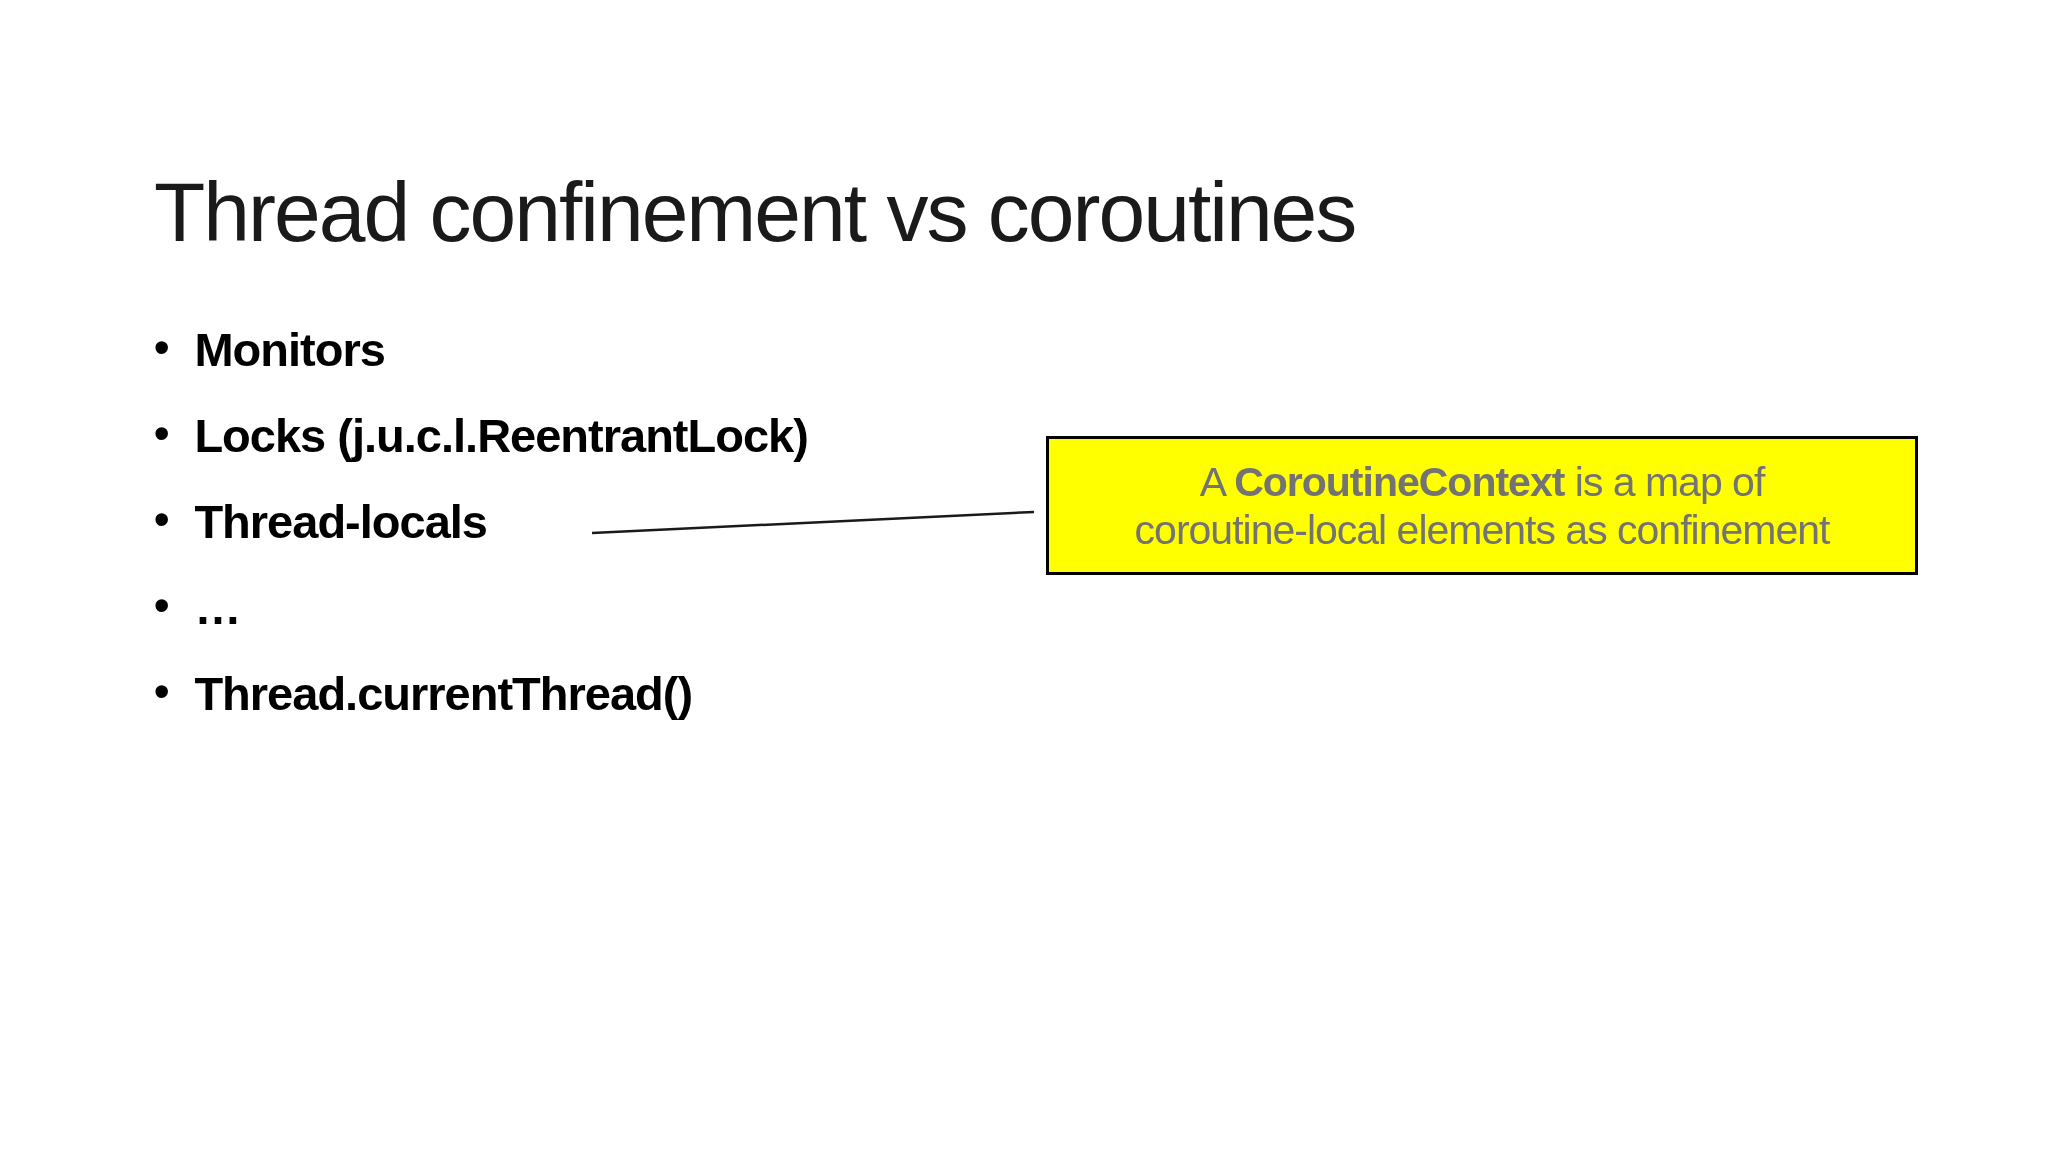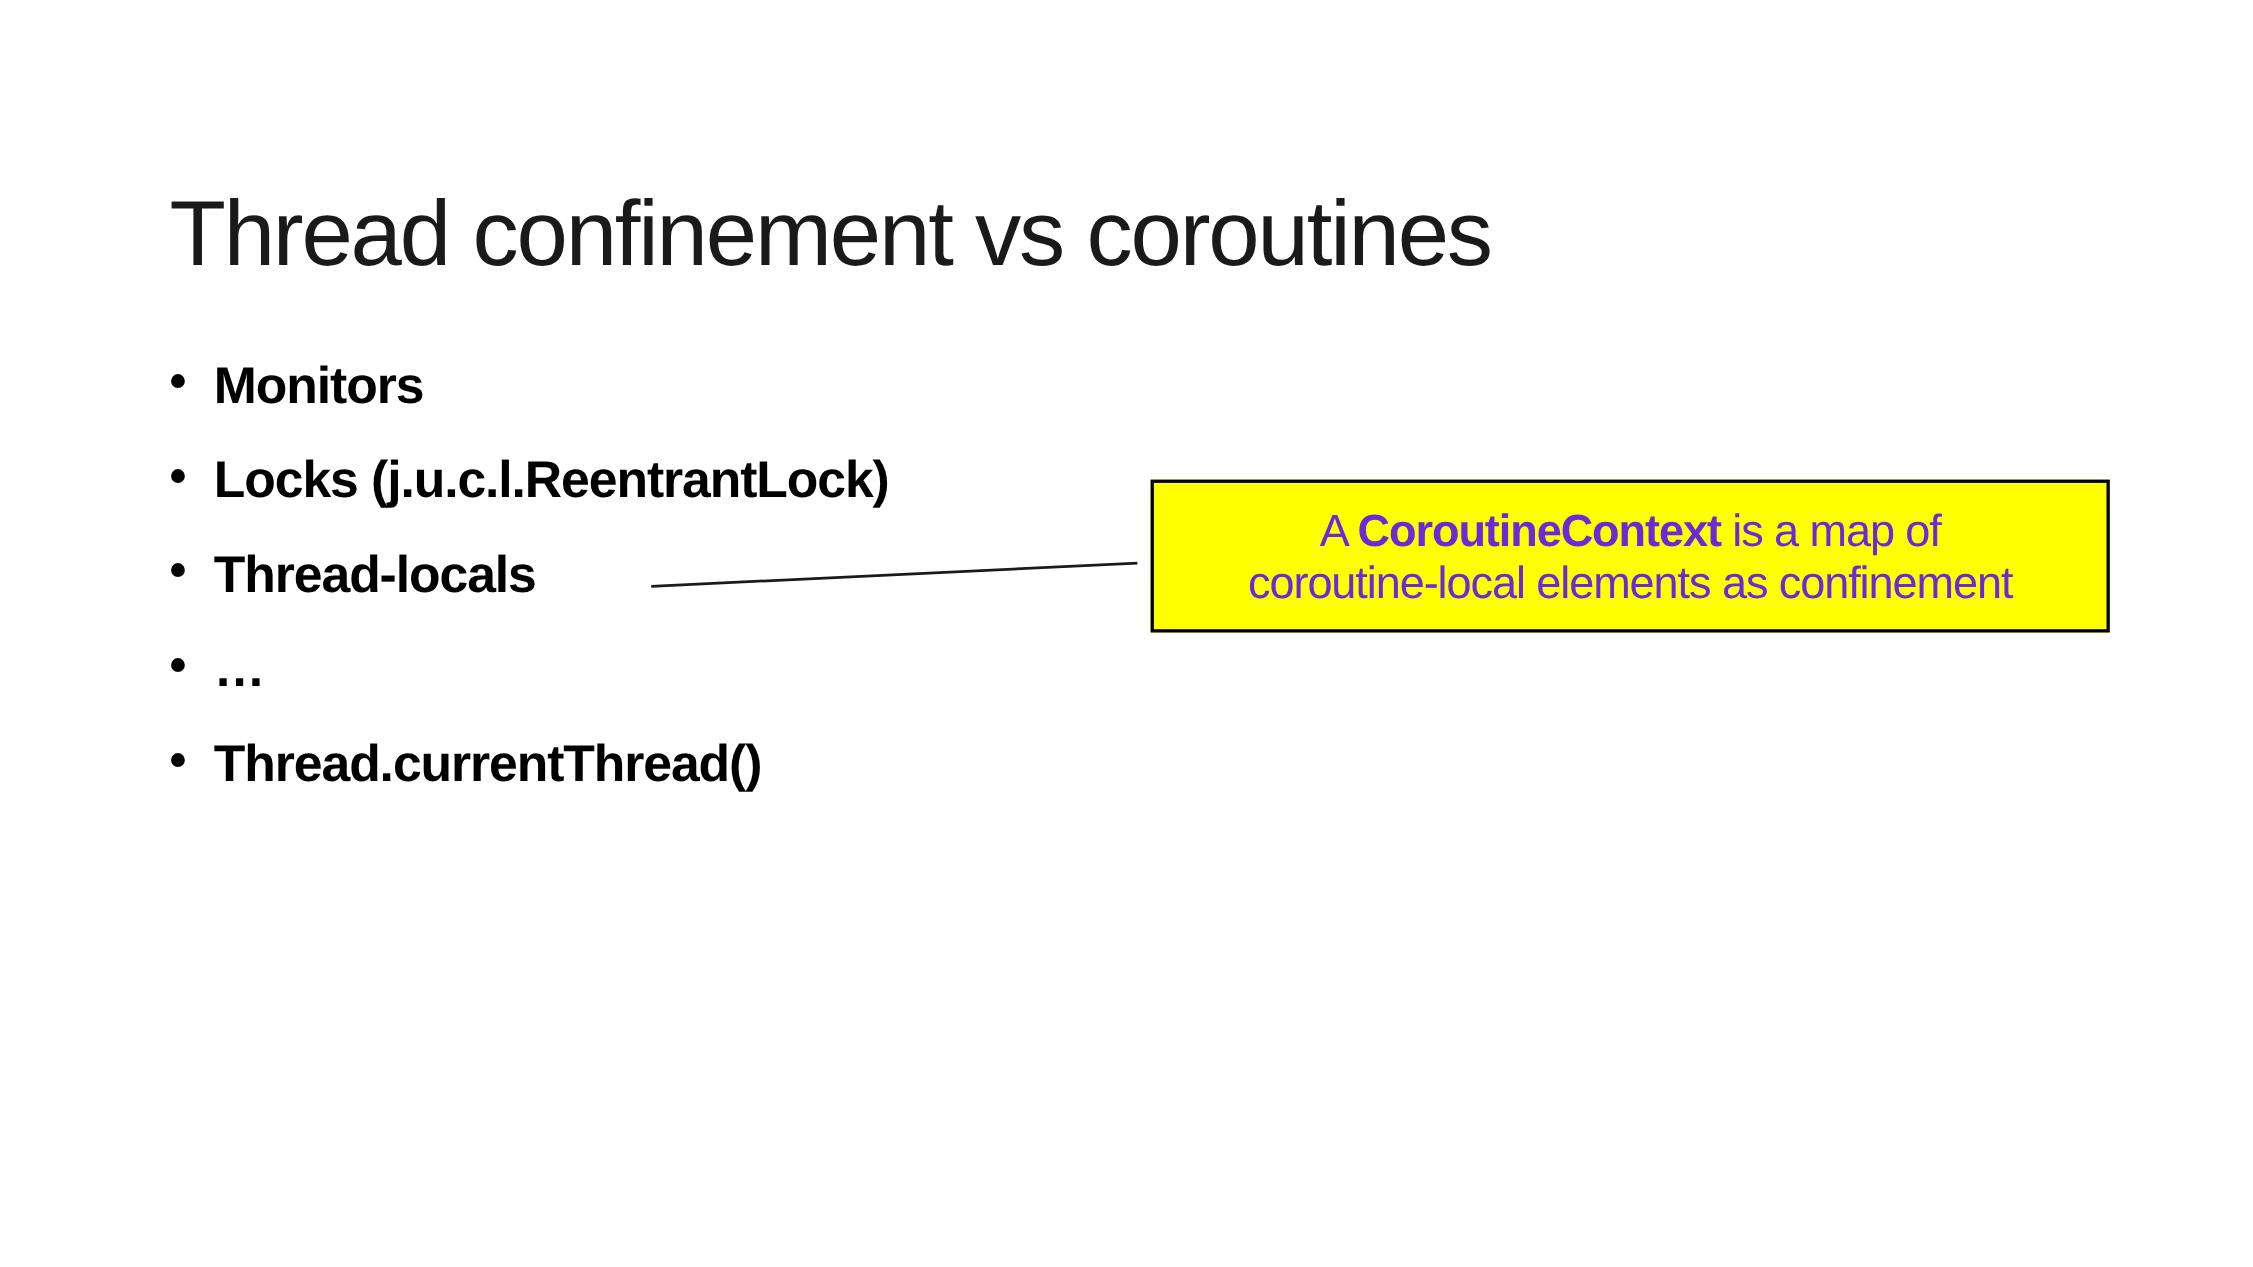--- a/index.html
+++ b/index.html
@@ -105,18 +105,18 @@
     <li>Locks (j.u.c.l.ReentrantLock)</li>
     <li>Thread-locals</li>
     <li>…</li>
     <li>Thread.currentThread()</li>
   </ul>
 
   <svg class="connector" viewBox="0 0 2048 1152" xmlns="http://www.w3.org/2000/svg">
     <line x1="592" y1="533" x2="1034" y2="512" stroke="#1a1a1a" stroke-width="2.5"></line>
   </svg>
 
-  <div class="callout" style="background: rgb(255, 255, 0); border-color: rgb(0, 0, 0); color: #6d28d9;">
+  <div class="callout" style="background: rgb(255, 255, 0); border-color: rgb(0, 0, 0); color: #737373;">
     <div class="callout-line"><span>A </span><b>CoroutineContext</b><span> is a map of</span></div>
     <div class="callout-line">coroutine-local elements as confinement</div>
   </div>
 
 </div>
 
 </body></html>

